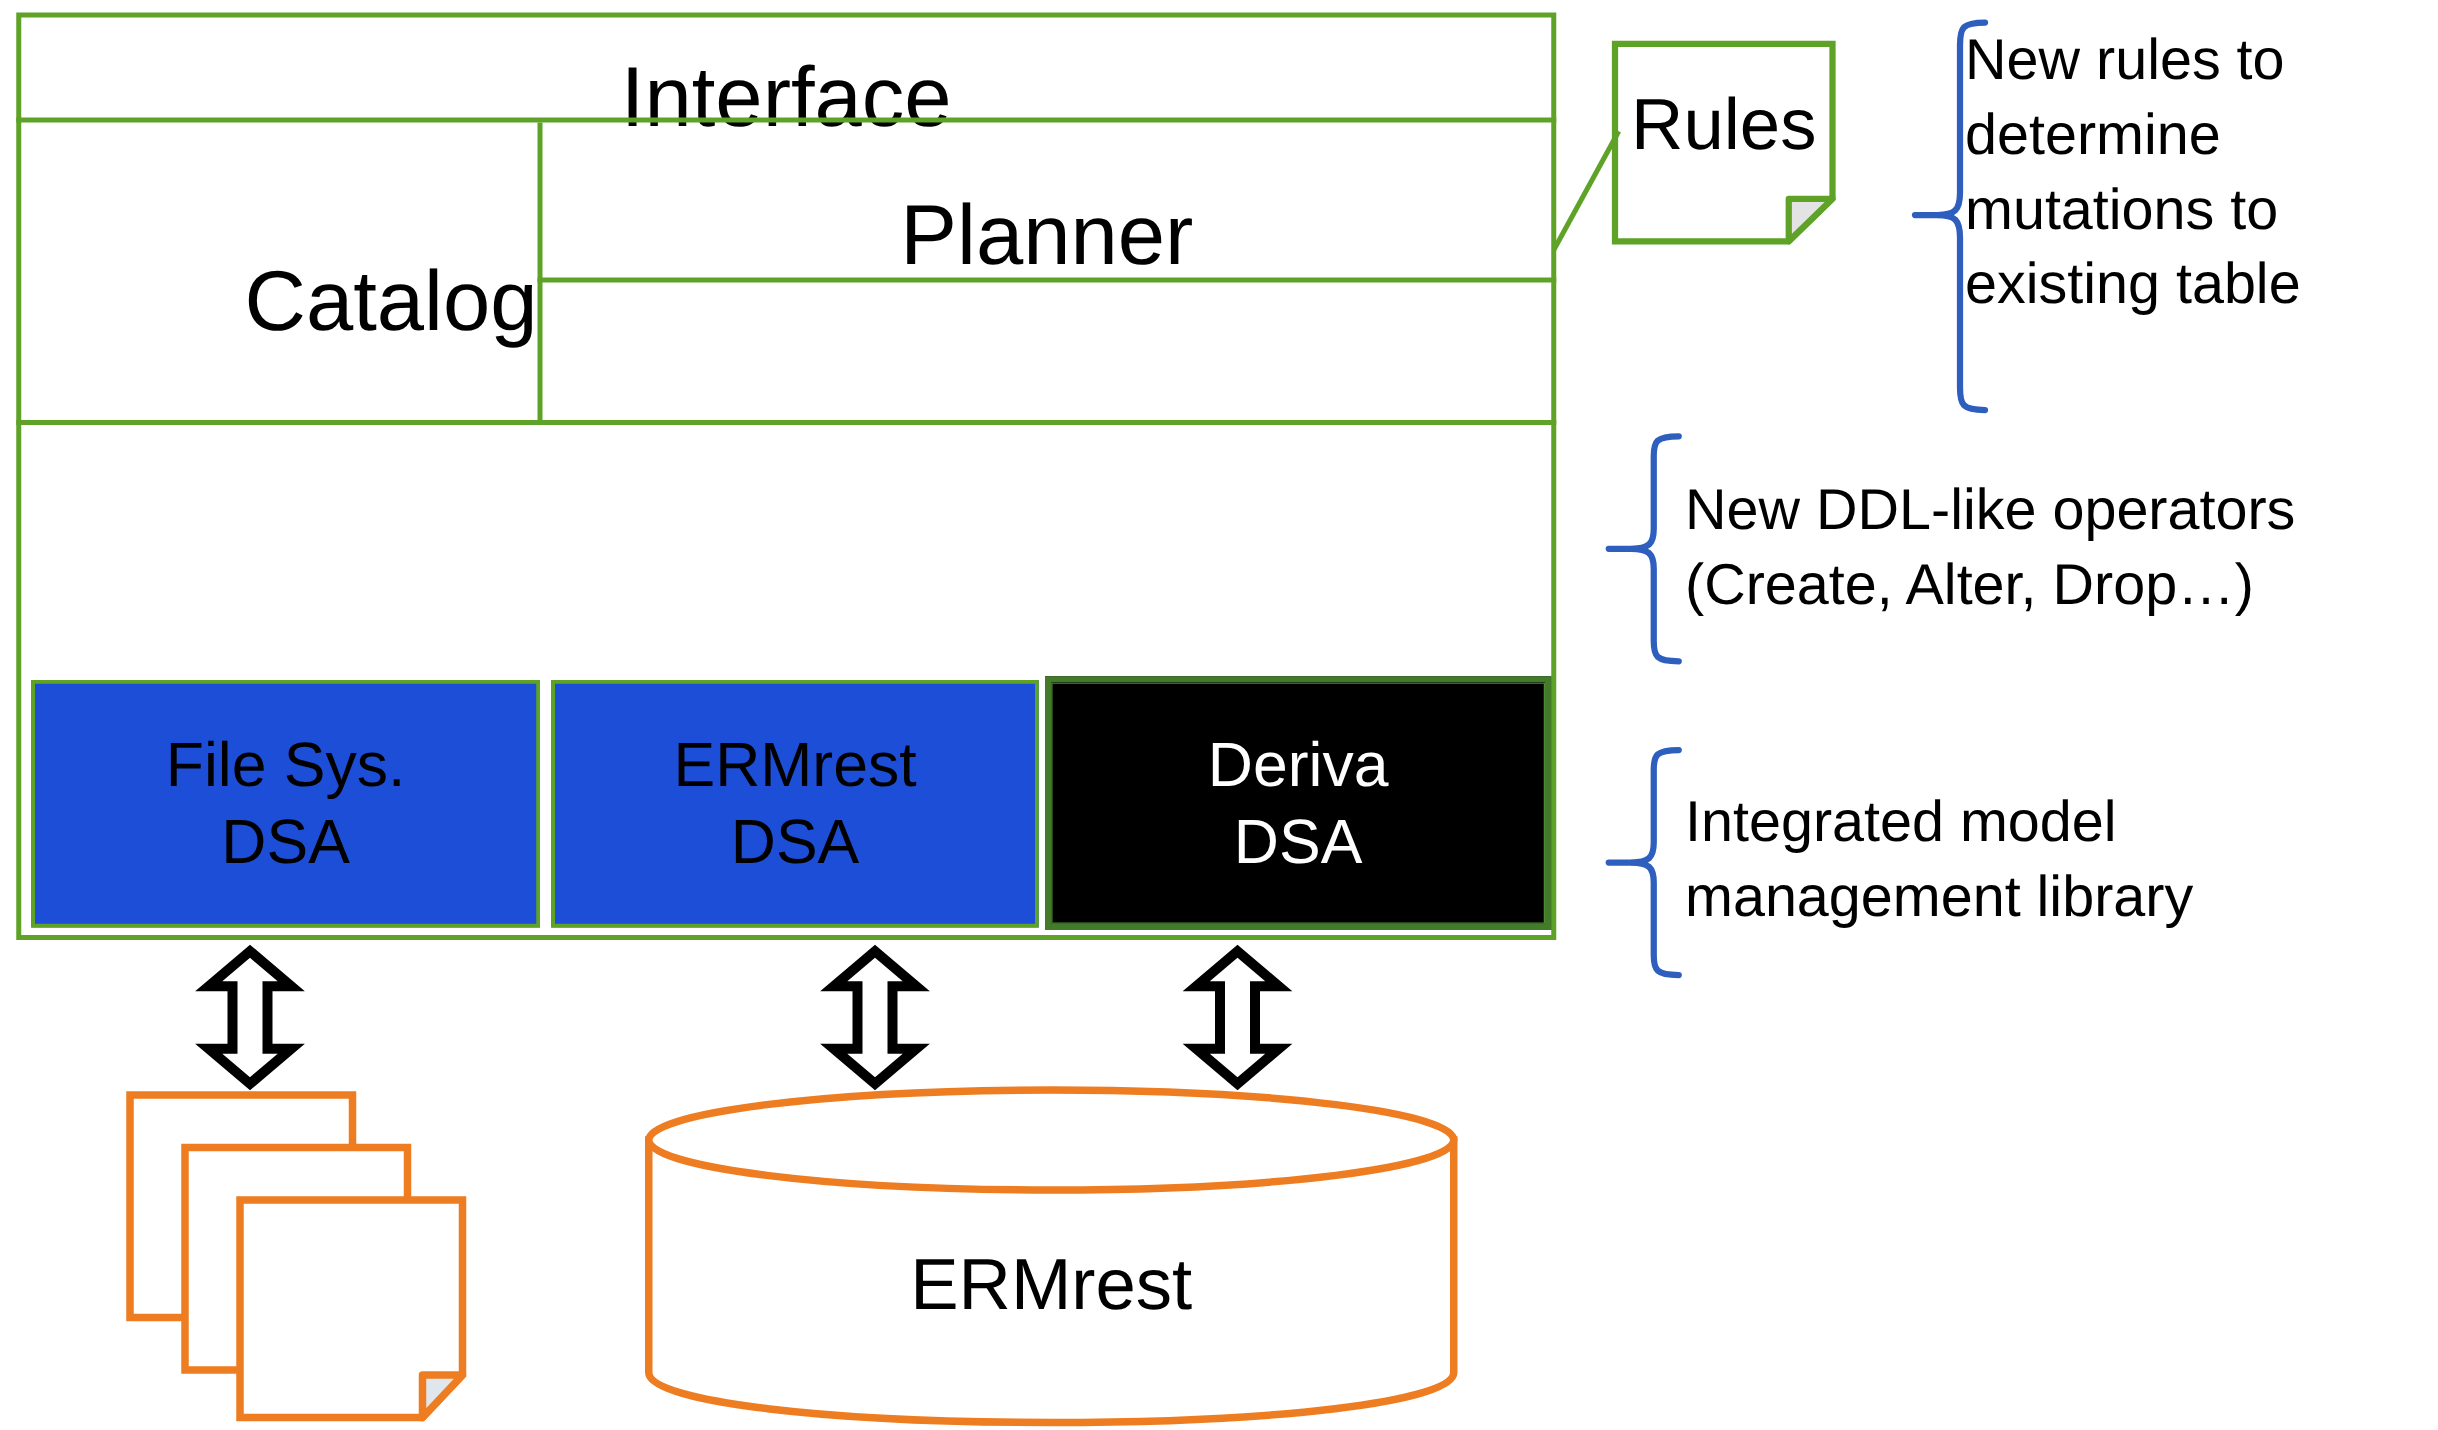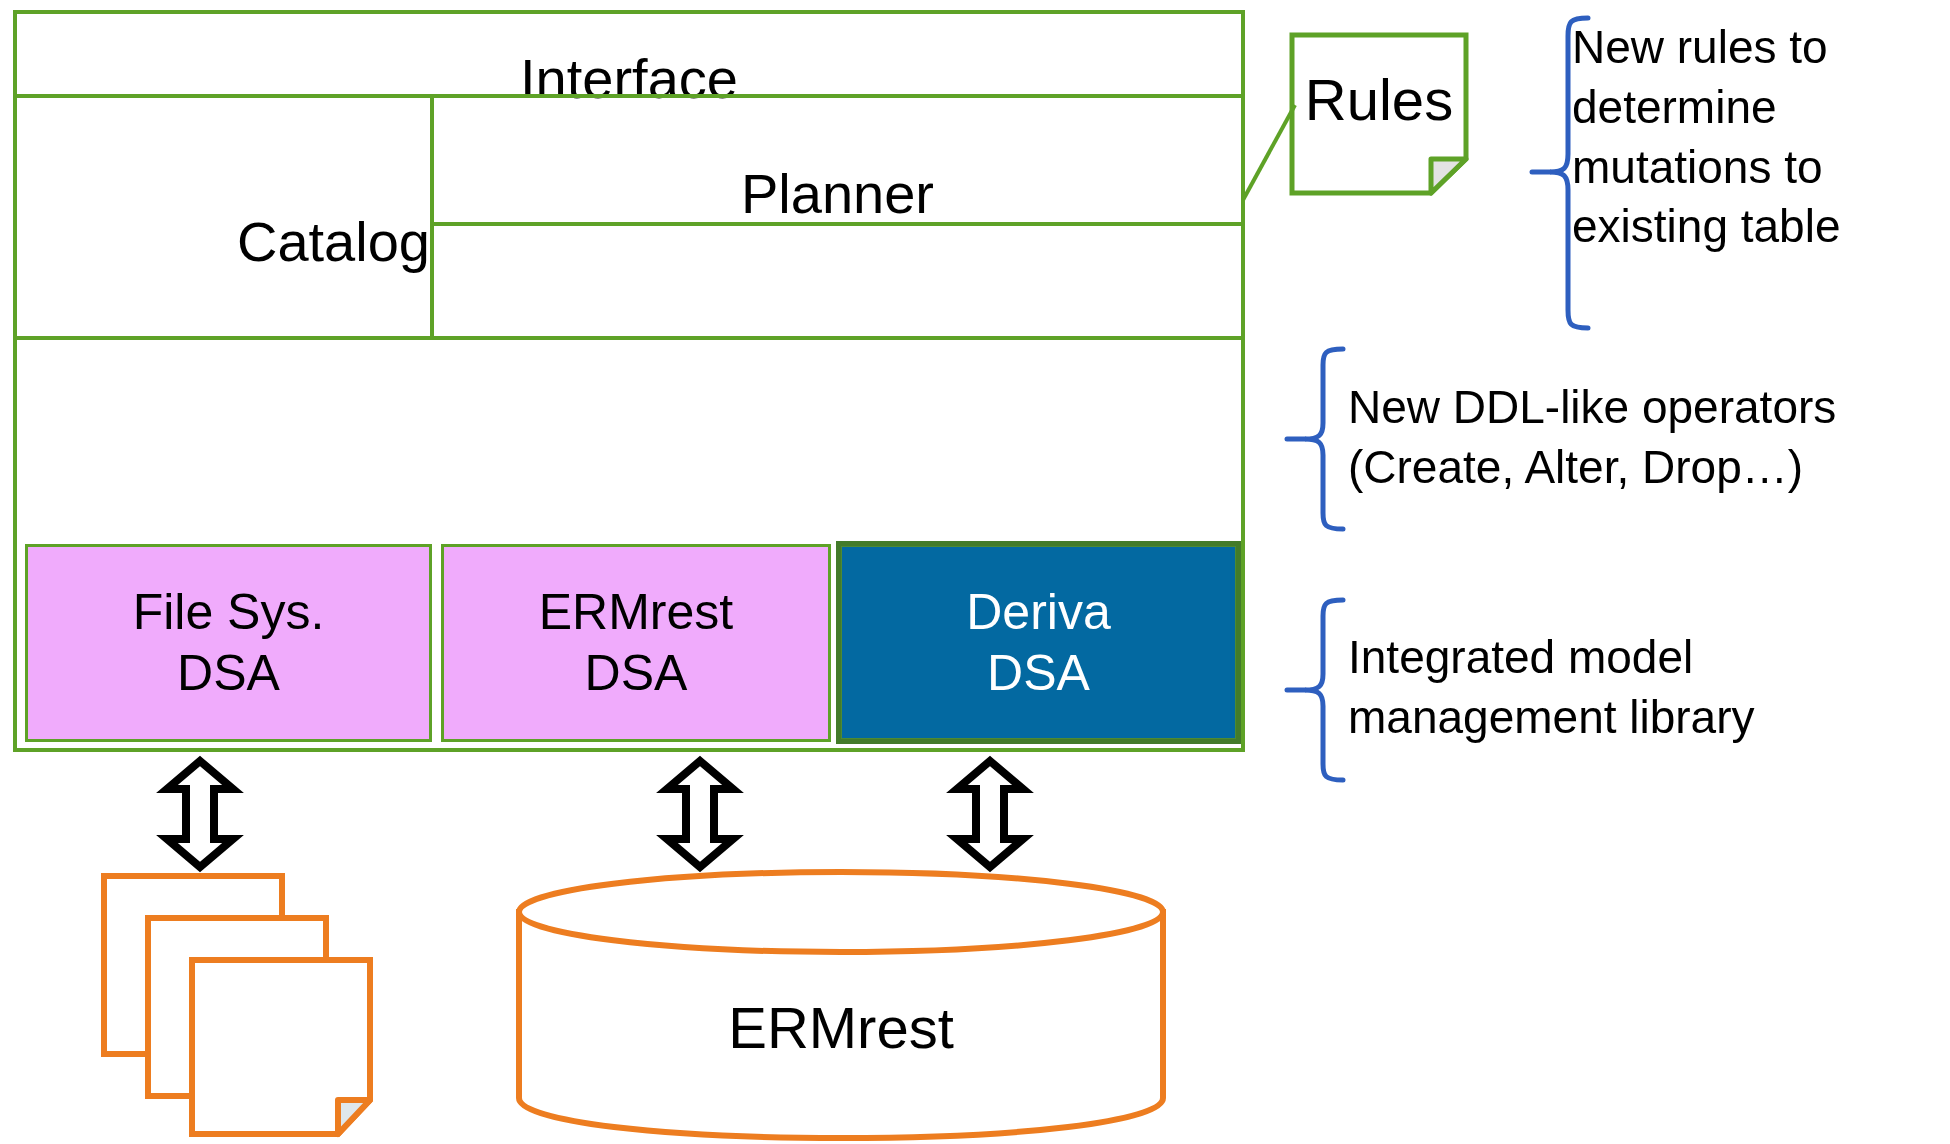--- a/index.html
+++ b/index.html
@@ -22,45 +22,45 @@
     height: 1144px;
   }
   .abs { position: absolute; box-sizing: border-box; }
 
   
   .sysbox {
     border: 4px solid #5EA227;
     background: #ffffff;
   }
   .celltext {
-    font-size: 56px;
+    font-size: 68px;
     line-height: 1.05;
     text-align: center;
     color: #000000;
     white-space: nowrap;
     margin-top: 48px;
   }
 
   
   .dsa {
     border: 3px solid #5EA227;
-    background: #f0abfc;
+    background: #1d4ed8;
     display: flex;
     flex-direction: column;
     align-items: center;
     justify-content: center;
   }
   .dsa-line {
     font-size: 50px;
     line-height: 1.22;
     text-align: center;
     white-space: nowrap;
   }
   .dsa.filled {
-    background: #0369a1;
+    background: #000000;
     border: 5px solid #437B2A;
     box-shadow: inset 0 0 0 1px #4d8a33;
   }
   .dsa.filled .dsa-line { color: #ffffff; }
 
   
   .note-text {
     font-size: 46px;
     line-height: 1.30;
     color: #000000;

